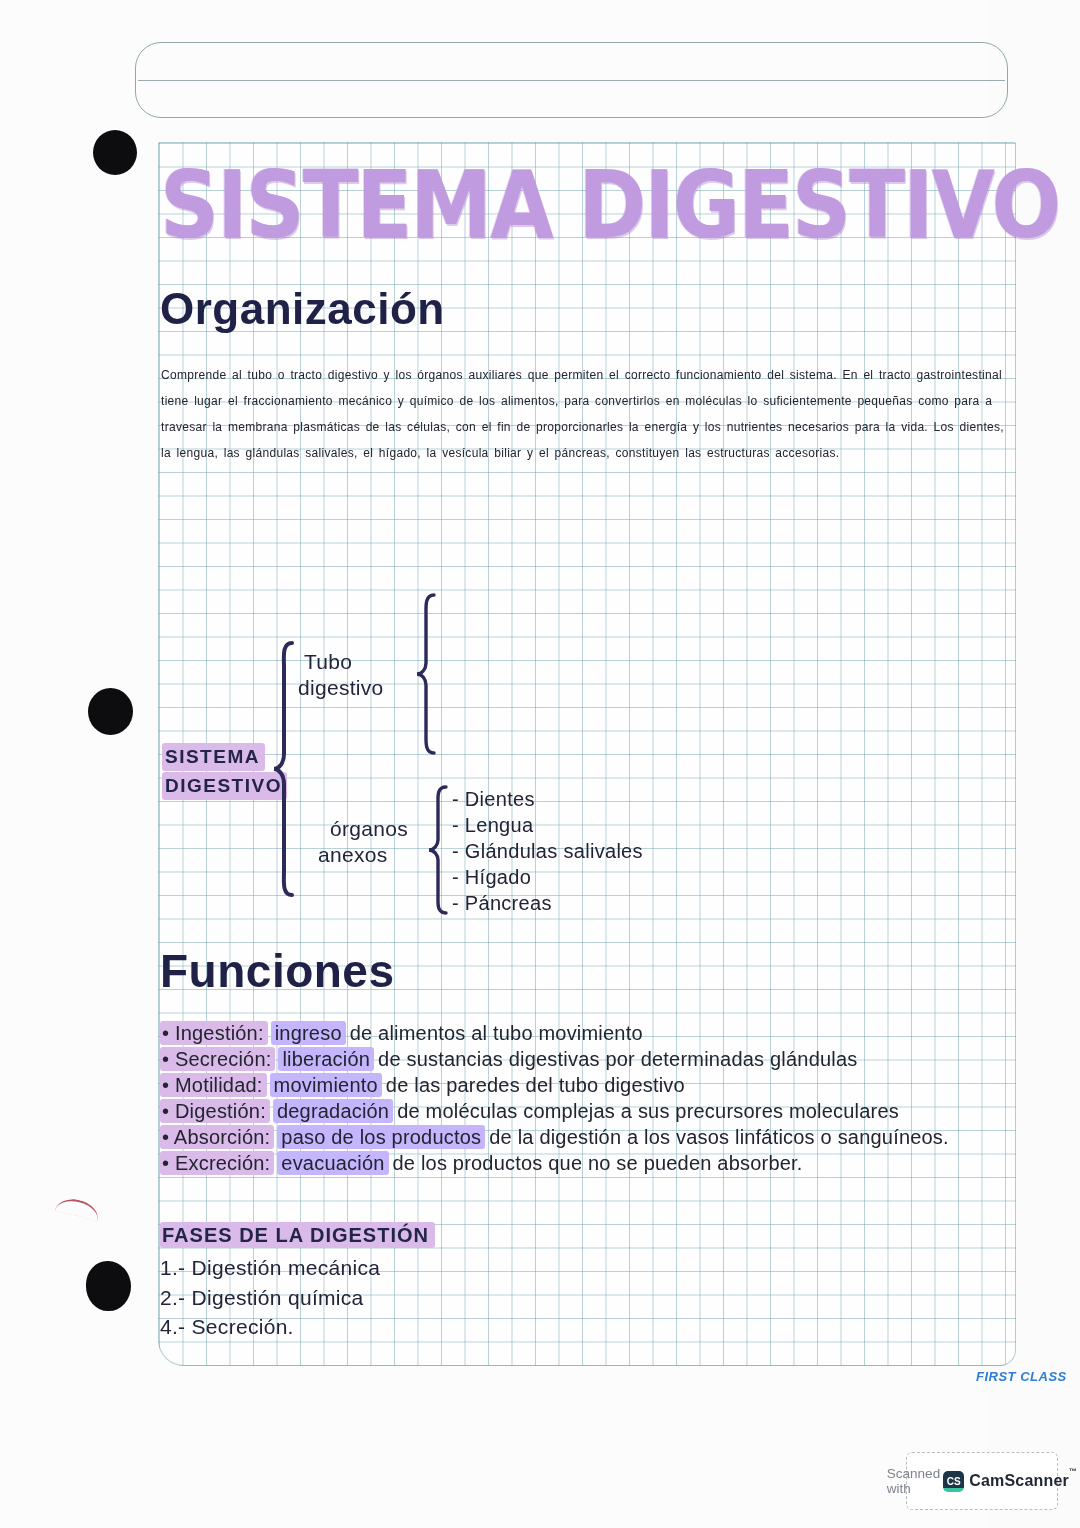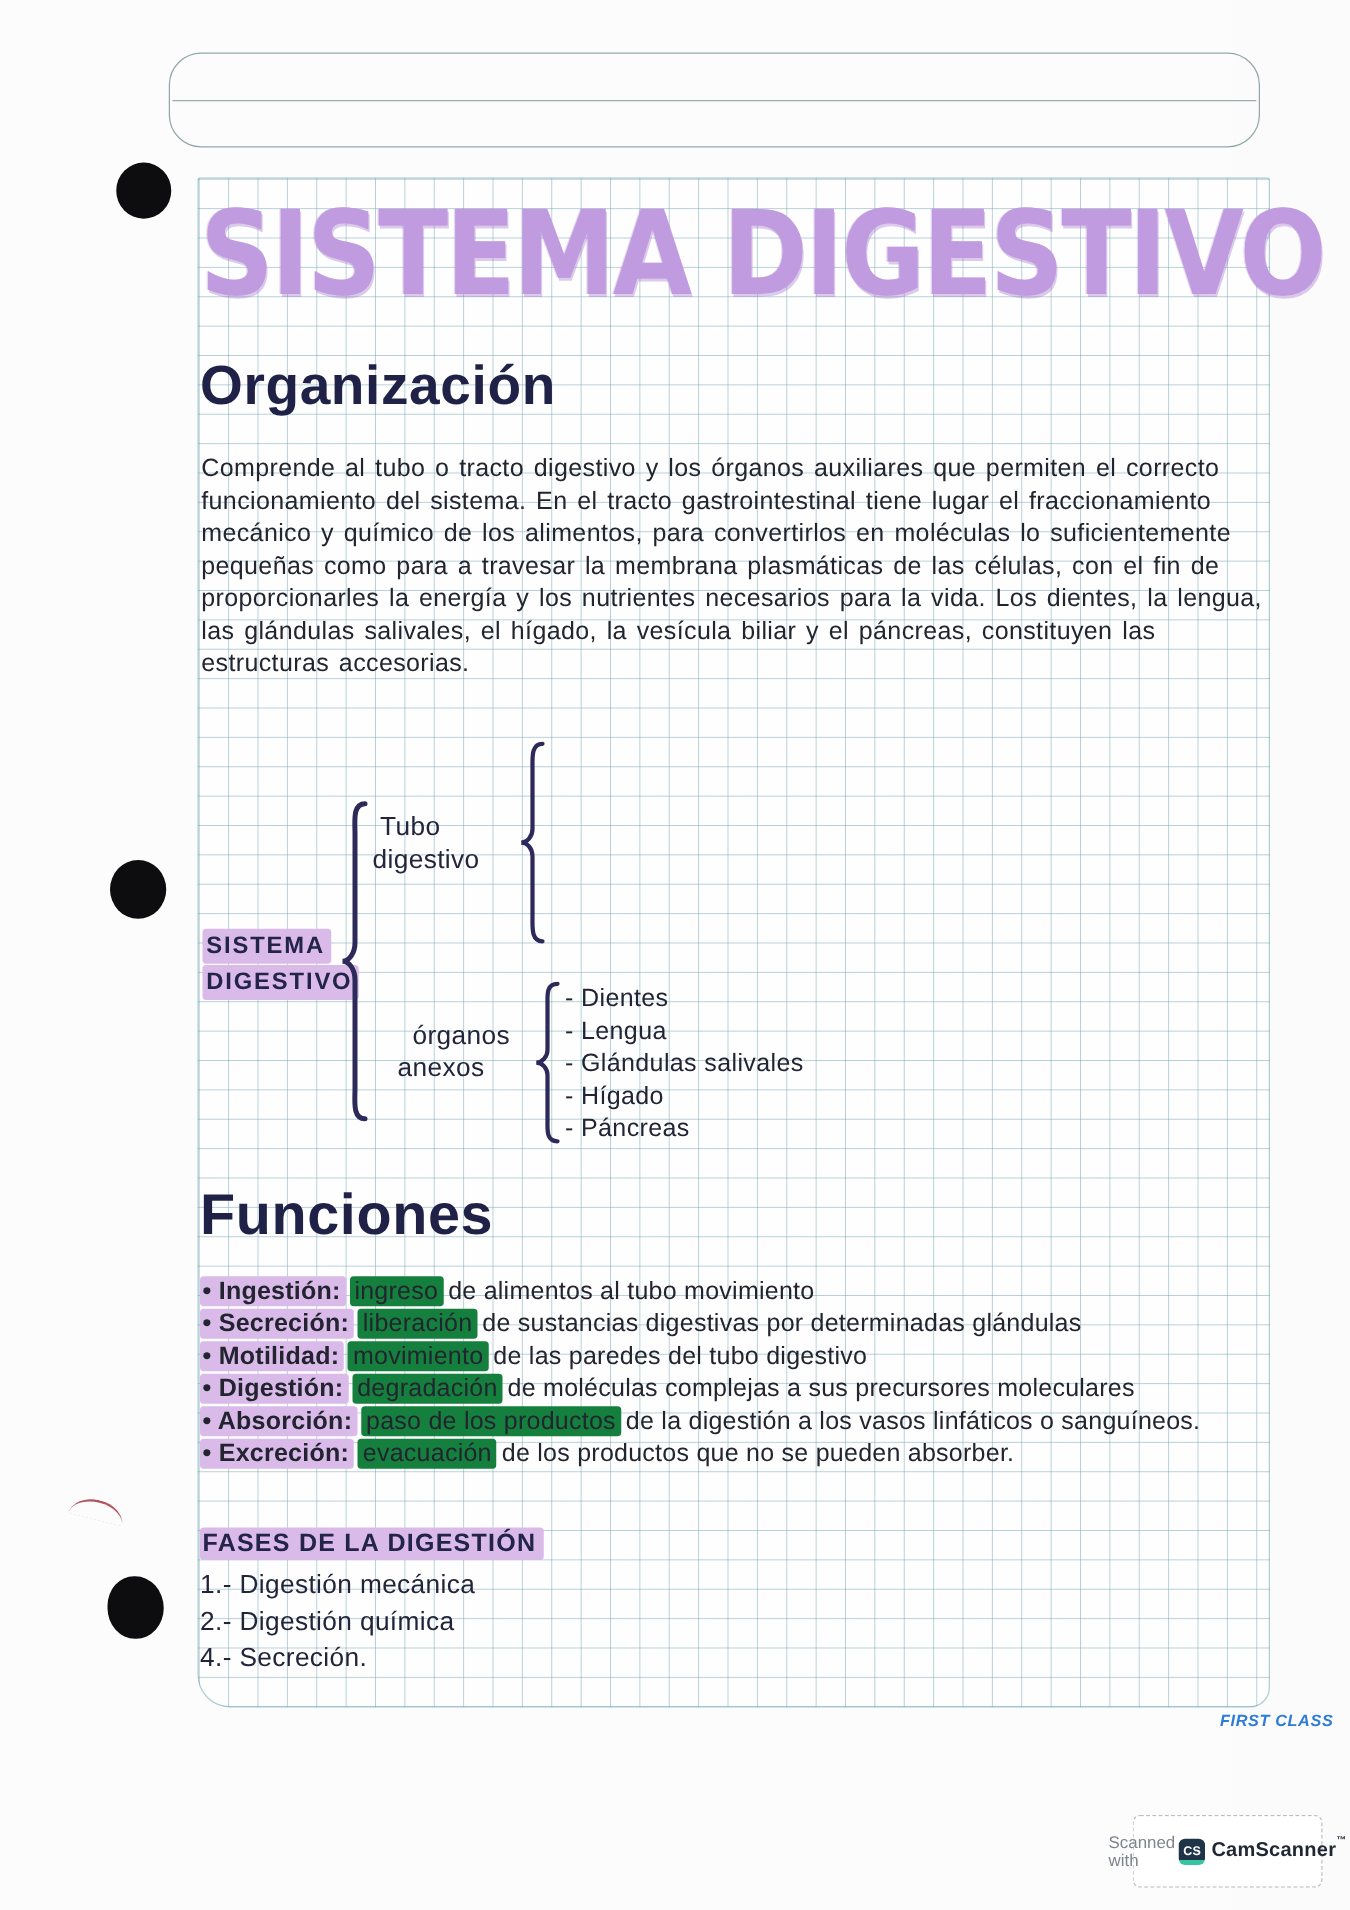--- a/index.html
+++ b/index.html
@@ -49,21 +49,21 @@
 
   
   .h-org  { position:absolute; left:160px; top:284px; font-size:44px; font-weight:bold;
             color:#1f2147; letter-spacing:.5px; }
   .h-func { position:absolute; left:160px; top:944px; font-size:46px; font-weight:bold;
             color:#1f2147; letter-spacing:.5px; }
 
   
   .paragraph {
     position:absolute; left:161px; top:362px; width:858px;
-    font-size:20px; line-height:26px; color:#22242f; letter-spacing:.3px; word-spacing:2px;
+    font-size:12px; line-height:26px; color:#22242f; letter-spacing:.3px; word-spacing:2px;
   }
 
   
   .diag-label-root { position:absolute; left:162px; top:743px; font-size:19px; font-weight:bold;
     color:#23244a; letter-spacing:1.5px; line-height:26px; }
   .diag-label-root span { background:#d9bae9; padding:1px 5px 1px 3px; border-radius:3px; display:inline-block; margin-bottom:1px; }
   .brace { position:absolute; }
   .brace svg { display:block; }
   .diag-branch-label { position:absolute; font-size:21px; color:#23253c; line-height:26px; letter-spacing:.3px; }
   .label-tubo  { left:304px; top:649px; }
@@ -72,23 +72,23 @@
   .label-anexos .l2 { margin-left:-12px; }
   .diag-list { position:absolute; font-size:20px; color:#222436; letter-spacing:.3px; }
   .list-tubo   { left:448px; top:595px; line-height:27.5px; }
   .list-anexos { left:452px; top:786px; line-height:26px; }
   .diag-list div::before { content:"- "; }
 
   
   .func-list { position:absolute; left:160px; top:1021px; width:864px;
     font-size:20px; line-height:25.5px; color:#22242f; letter-spacing:.2px; }
   .func-item { padding-left:18px; text-indent:-18px; margin-bottom:.5px; }
-  .hl-purple { background:#d9bae9; border-radius:3px; padding:1px 4px 1px 2px;font-weight:bold; }
+  .hl-purple { background:#d9bae9; border-radius:3px; padding:1px 4px 1px 2px; }
   .func-term::before { content:"• "; }
-  .hl-yellow { background:#15803d; border-radius:3px; padding:1px 4px; margin-left:3px;margin-top:36px; }
+  .hl-yellow { background:#c4b5fd; border-radius:3px; padding:1px 4px; margin-left:3px;margin-top:36px; }
   .func-rest { margin-left:4px; }
 
   
   .fases { position:absolute; left:160px; top:1224px; }
   .fases-heading { font-size:20px; font-weight:bold; color:#23244a; letter-spacing:1px; margin-bottom:6px; }
   .fases-heading span { background:#d9bae9; border-radius:3px; padding:2px 6px 2px 2px; }
   .fase-item { font-size:21px; color:#22243a; line-height:29.5px; letter-spacing:.3px; }
 
   
   .first-class { position:absolute; left:976px; top:1369px; font-size:13px; font-weight:bold;

